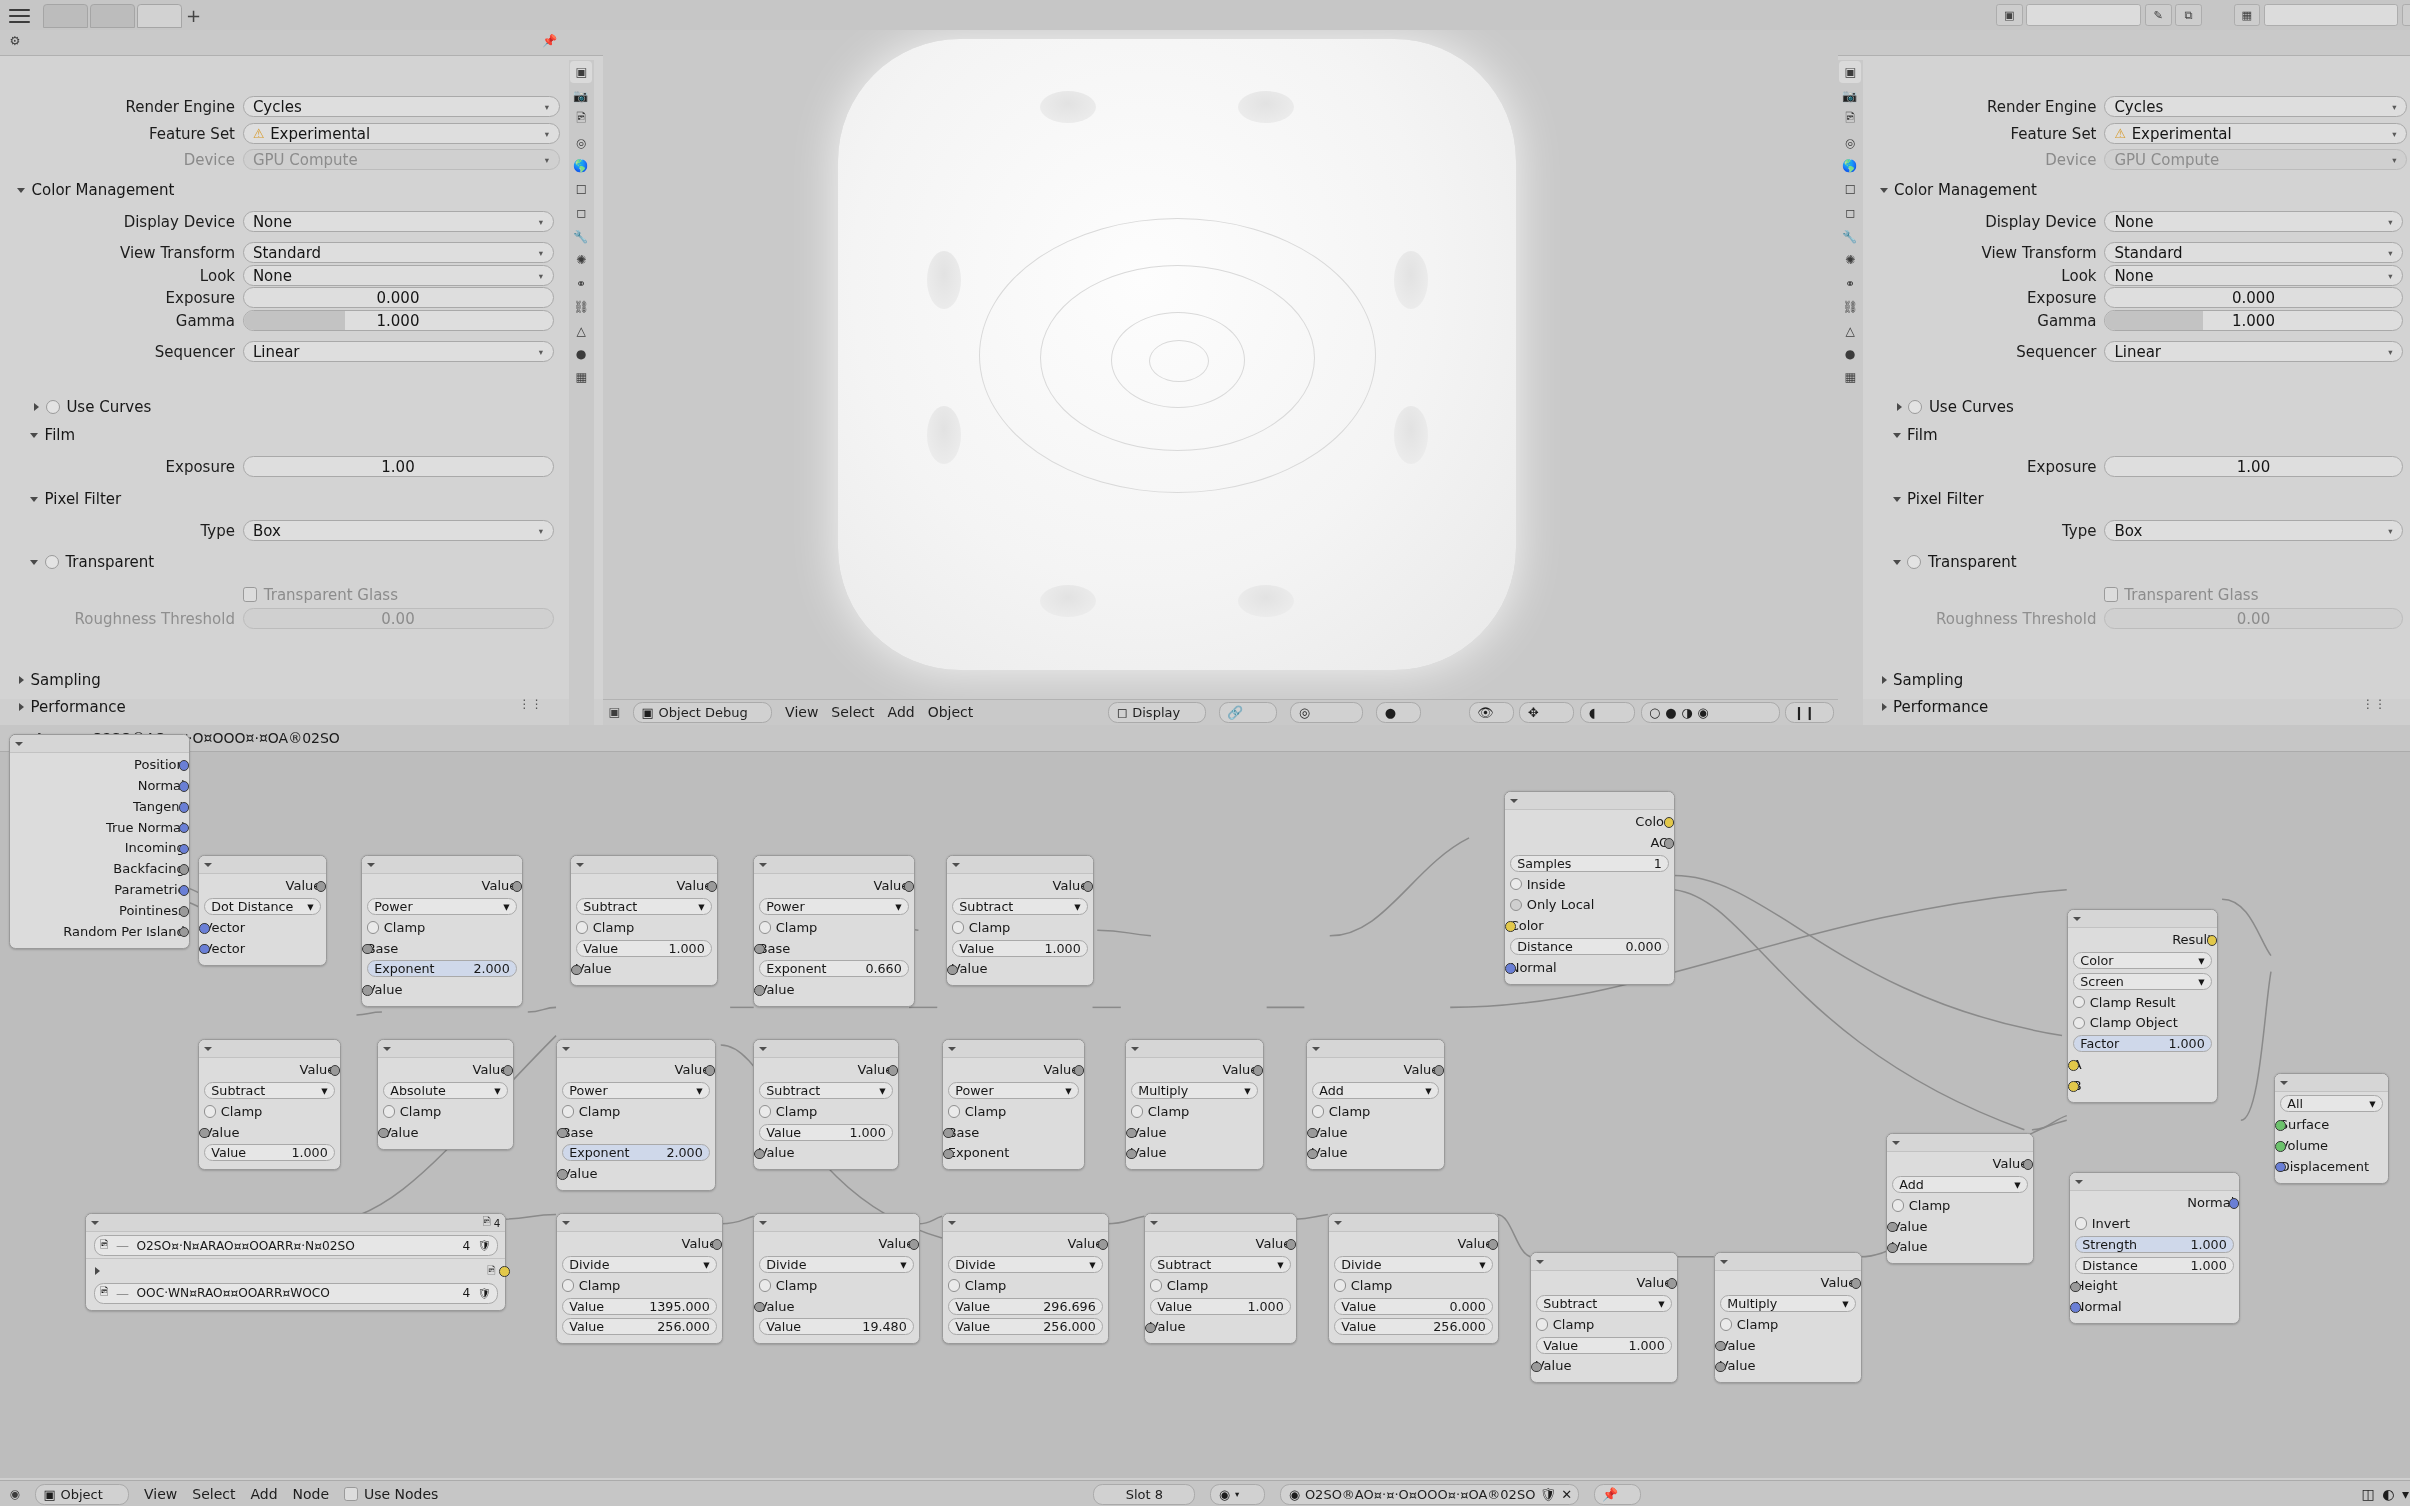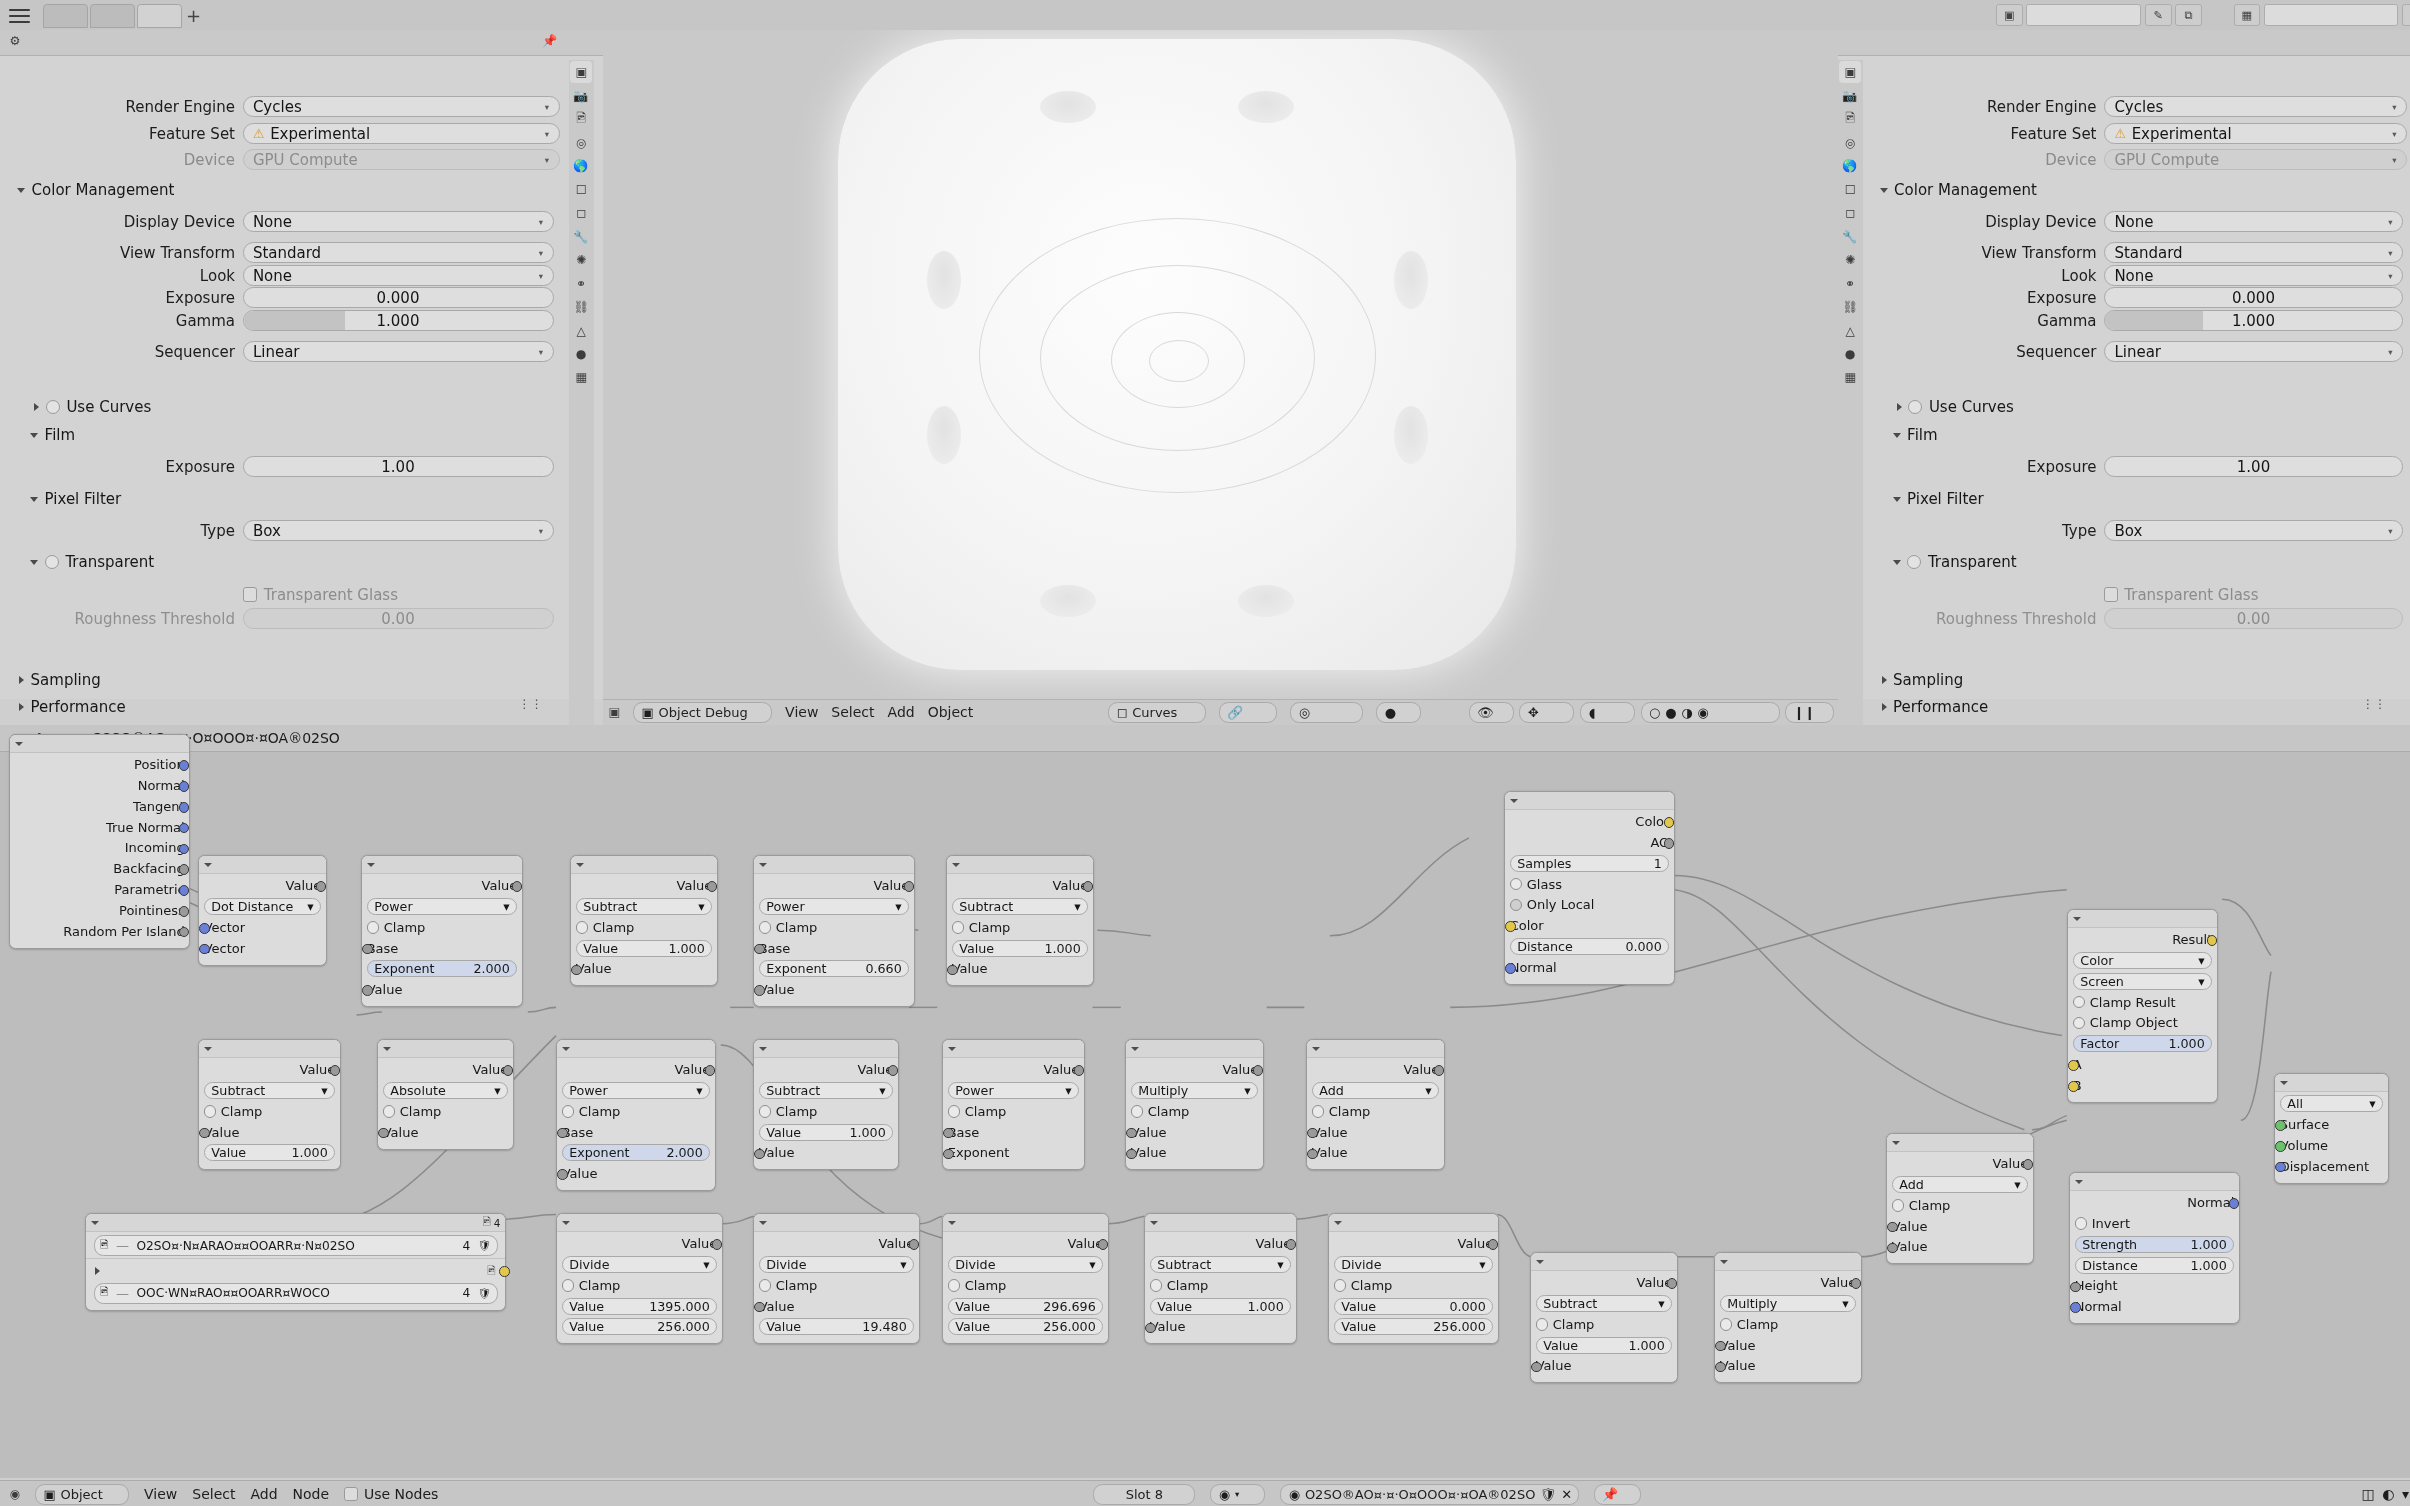--- a/index.html
+++ b/index.html
@@ -289,21 +289,21 @@
     <div class="pill" style="width:122px;">
       <span>▣</span>
       <span>Object Debug</span>
     </div>
     <span>View</span>
     <span>Select</span>
     <span>Add</span>
     <span>Object</span>
     <div class="pill" style="margin-left:122px;width:81px;">
       <span>◻</span>
-      <span>Curves</span>
+      <span>Display</span>
     </div>
     <div class="pill" style="width:41px;">
         <span>🔗</span>
       </div>
     <div class="pill" style="width:56px;">
         <span>◎</span>
       </div>
     <div class="pill" style="width:28px;">
         <span>●</span>
       </div>
@@ -752,21 +752,21 @@
           <span class="sock out s-gray" style="top:4.7px;"></span>
         </div>
       <div class="nrow">
           <span class="nfield">
             <span>Samples</span>
             <span class="v">1</span>
           </span>
         </div>
       <div class="nrow">
           <span class="nradio"></span>
-          <span>Glass</span>
+          <span>Inside</span>
         </div>
       <div class="nrow">
           <span class="nradio" style="background:#cfcfcf;"></span>
           <span>Only Local</span>
         </div>
       <div class="nrow">
           <span class="sock in s-yellow" style="top:4.7px;"></span>
           <span>Color</span>
         </div>
       <div class="nrow">

